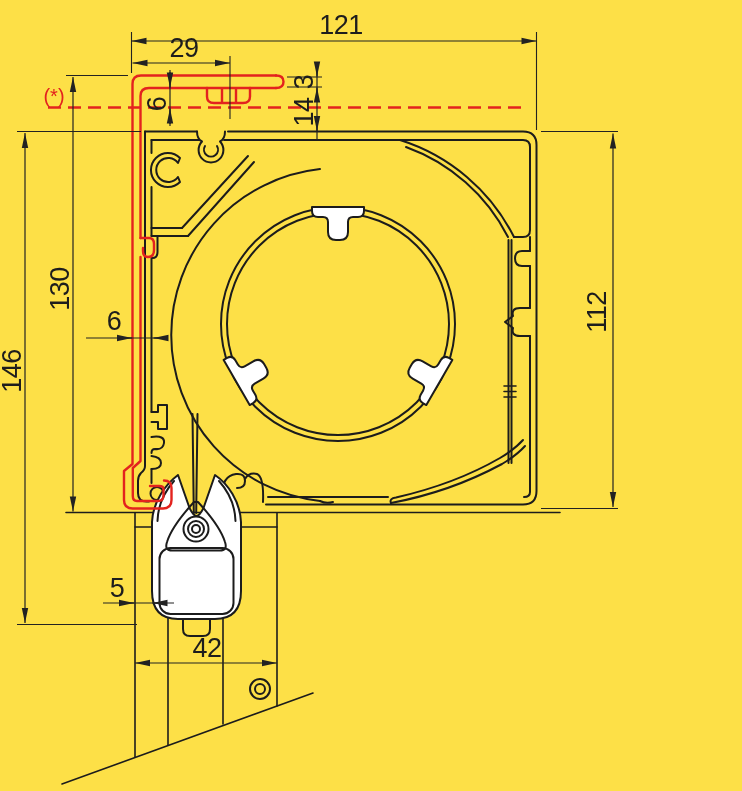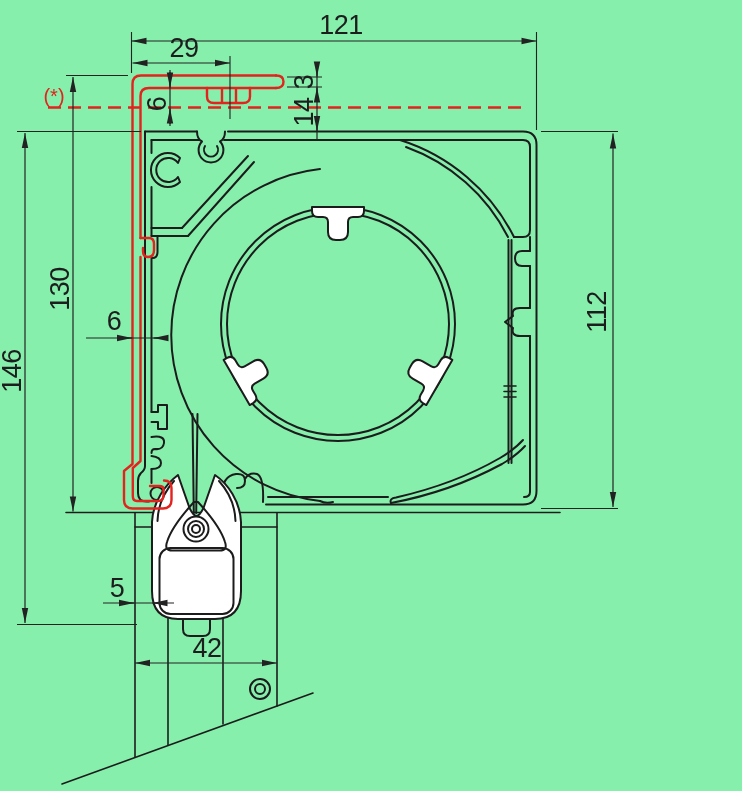--- a/index.html
+++ b/index.html
@@ -1,16 +1,16 @@
 <!DOCTYPE html>
 <html><head>
 <meta charset="utf-8">
 <style>
   html,body{margin:0;padding:0;background:#ffffff;}
-  #stage{position:relative;width:742px;height:791px;background:#86efac;overflow:hidden;
+  #stage{position:relative;width:742px;height:791px;background:#fde047;overflow:hidden;
          font-family:"Liberation Sans",sans-serif;}
   svg{display:block;}
   .blk{stroke:#1c1c1c;stroke-width:2;fill:none;stroke-linecap:round;stroke-linejoin:round;}
   .blk-thin{stroke:#1c1c1c;stroke-width:1.6;fill:none;stroke-linecap:round;}
   .whitefill{fill:#ffffff;stroke:#1c1c1c;stroke-width:2;stroke-linejoin:round;}
   .red{stroke:#e3231e;stroke-width:2.4;fill:none;stroke-linecap:round;stroke-linejoin:round;}
   .dim{stroke:#222222;stroke-width:1.2;fill:none;}
   .ext{stroke:#222222;stroke-width:1.1;fill:none;}
   .dim-text{font-family:"Liberation Sans",sans-serif;font-size:27px;fill:#1d1d1d;letter-spacing:-0.5px;}
   .dim-text-sm{font-family:"Liberation Sans",sans-serif;font-size:20px;fill:#e3231e;}

